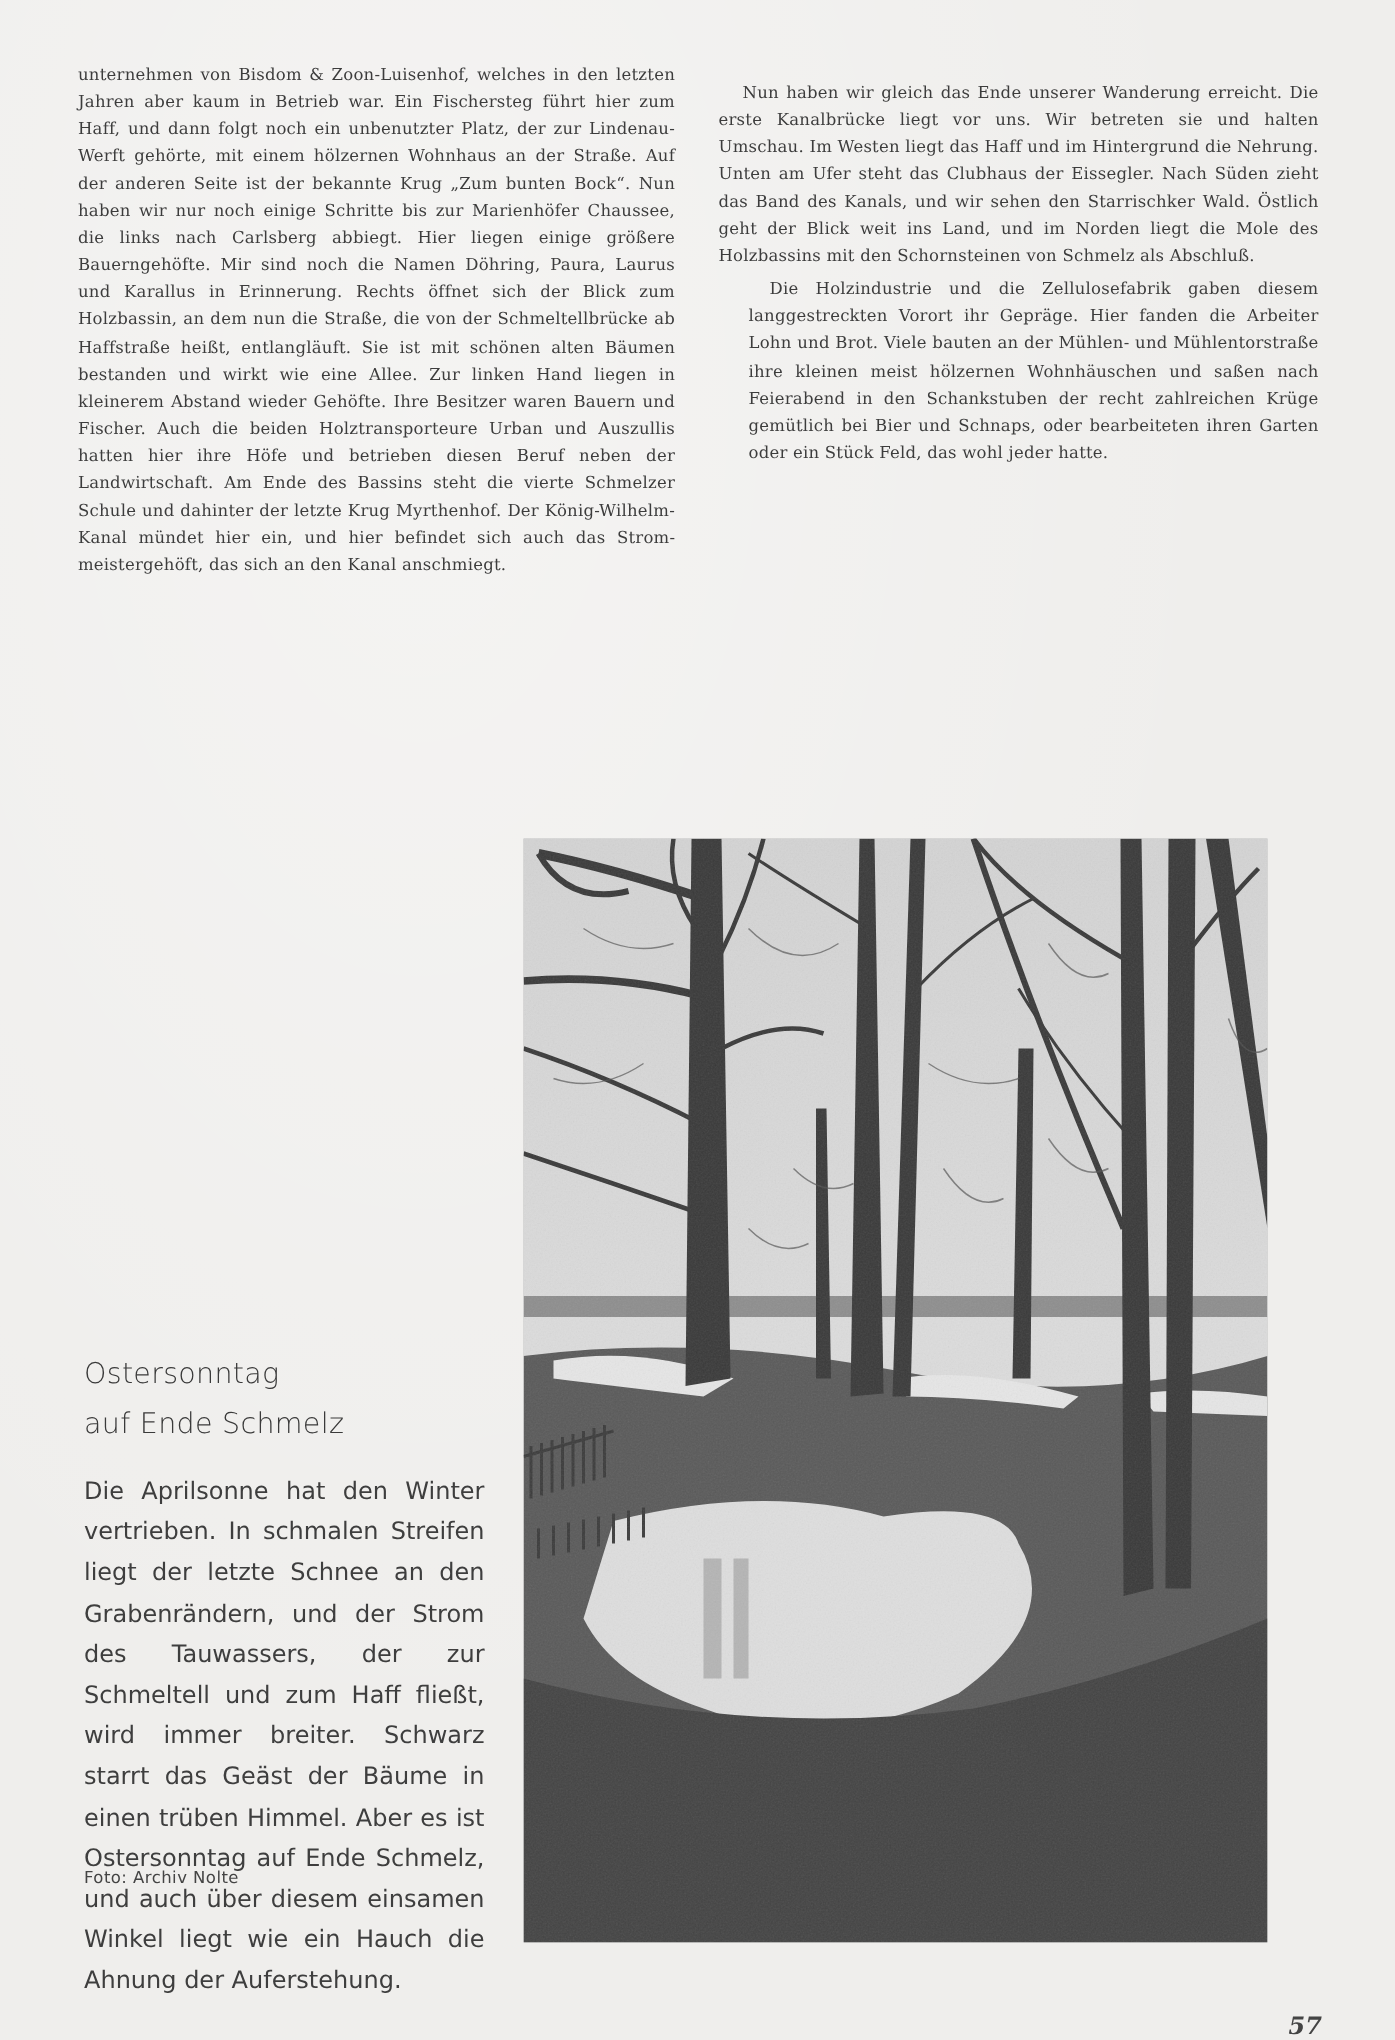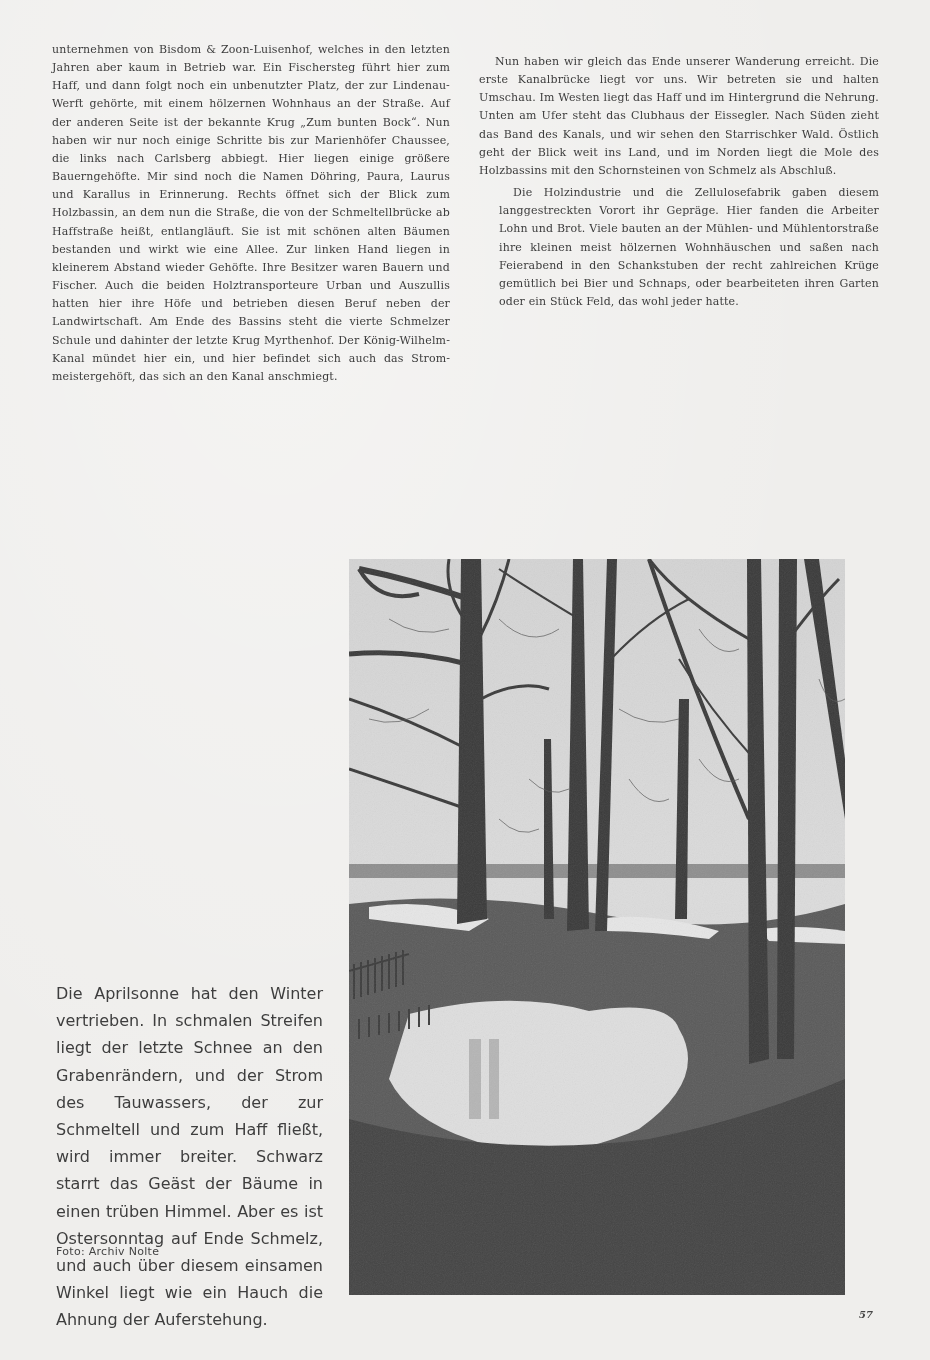--- a/index.html
+++ b/index.html
@@ -48,39 +48,43 @@
     font-family: "DejaVu Sans", sans-serif;
     font-size: 11px; text-align: left; color: #444;
     letter-spacing: 0.3px;
   }
   .photo {
     position: absolute; left: 349px; top: 559px; width: 496px; height: 736px;
     background: #bdbdbd; overflow: hidden;
   }
   .photo svg { display: block; }
   .page-number {
-    position: absolute; left: 859px; top: 1309px;
+    position: absolute; left: 859px; top: 1341px;
     font-family: "DejaVu Serif", serif; font-weight: bold; font-style: italic;
-    font-size: 10px; color: #444;
+    font-size: 16px; color: #444;
   }
 </style>
 </head>
 <body>
 
 <div class="page">
 
   <div class="col" id="col-left">
     <p>unternehmen von Bisdom &amp; Zoon-Luisenhof, welches in den letzten Jahren aber kaum in Betrieb war. Ein Fischersteg führt hier zum Haff, und dann folgt noch ein unbe­nutzter Platz, der zur Lindenau-Werft ge­hörte, mit einem hölzernen Wohnhaus an der Straße. Auf der anderen Seite ist der be­kannte Krug „Zum bunten Bock“. Nun haben wir nur noch einige Schritte bis zur Marien­höfer Chaussee, die links nach Carlsberg ab­biegt. Hier liegen einige größere Bauernge­höfte. Mir sind noch die Namen Döhring, Paura, Laurus und Karallus in Erinnerung. Rechts öffnet sich der Blick zum Holzbassin, an dem nun die Straße, die von der Schmel­tellbrücke ab Haffstraße heißt, entlangläuft. Sie ist mit schönen alten Bäumen bestanden und wirkt wie eine Allee. Zur linken Hand liegen in kleinerem Abstand wieder Gehöfte. Ihre Besitzer waren Bauern und Fischer. Auch die beiden Holztransporteure Urban und Aus­zullis hatten hier ihre Höfe und betrieben diesen Beruf neben der Landwirtschaft. Am Ende des Bassins steht die vierte Schmelzer Schule und dahinter der letzte Krug Myrthen­hof. Der König-Wilhelm-Kanal mündet hier ein, und hier befindet sich auch das Strom­meistergehöft, das sich an den Kanal an­schmiegt.</p>
   </div>
 
   <div class="col" id="col-right">
     <p>Nun haben wir gleich das Ende unserer Wanderung erreicht. Die erste Kanalbrücke liegt vor uns. Wir betreten sie und halten Umschau. Im Westen liegt das Haff und im Hintergrund die Nehrung. Unten am Ufer steht das Clubhaus der Eissegler. Nach Sü­den zieht das Band des Kanals, und wir sehen den Starrischker Wald. Östlich geht der Blick weit ins Land, und im Norden liegt die Mole des Holzbassins mit den Schornsteinen von Schmelz als Abschluß.</p>
     <p class="indent">Die Holzindustrie und die Zellulosefabrik gaben diesem langgestreckten Vorort ihr Ge­präge. Hier fanden die Arbeiter Lohn und Brot. Viele bauten an der Mühlen- und Müh­lentorstraße ihre kleinen meist hölzernen Wohnhäuschen und saßen nach Feierabend in den Schankstuben der recht zahlreichen Krüge gemütlich bei Bier und Schnaps, oder bearbeiteten ihren Garten oder ein Stück Feld, das wohl jeder hatte.</p>
   </div>
 
+  <div class="caption-title">
+    <div>Ostersonntag</div>
+    <div>auf Ende Schmelz</div>
+  </div>
   <div class="caption-body">Die Aprilsonne hat den Winter vertrieben. In schmalen Streifen liegt der letzte Schnee an den Grabenrändern, und der Strom des Tauwassers, der zur Schmeltell und zum Haff fließt, wird immer breiter. Schwarz starrt das Geäst der Bäume in einen trü­ben Himmel. Aber es ist Ostersonntag auf Ende Schmelz, und auch über diesem ein­samen Winkel liegt wie ein Hauch die Ahnung der Auferstehung.</div>
   <div class="caption-credit">Foto: Archiv Nolte</div>
 
   <div class="photo">
     <svg width="496" height="736" viewBox="0 0 496 736">
       <defs>
         <linearGradient id="sky" x1="0" y1="0" x2="0" y2="1">
           <stop offset="0" stop-color="#d4d4d4"></stop>
           <stop offset="1" stop-color="#e4e4e4"></stop>
         </linearGradient>

